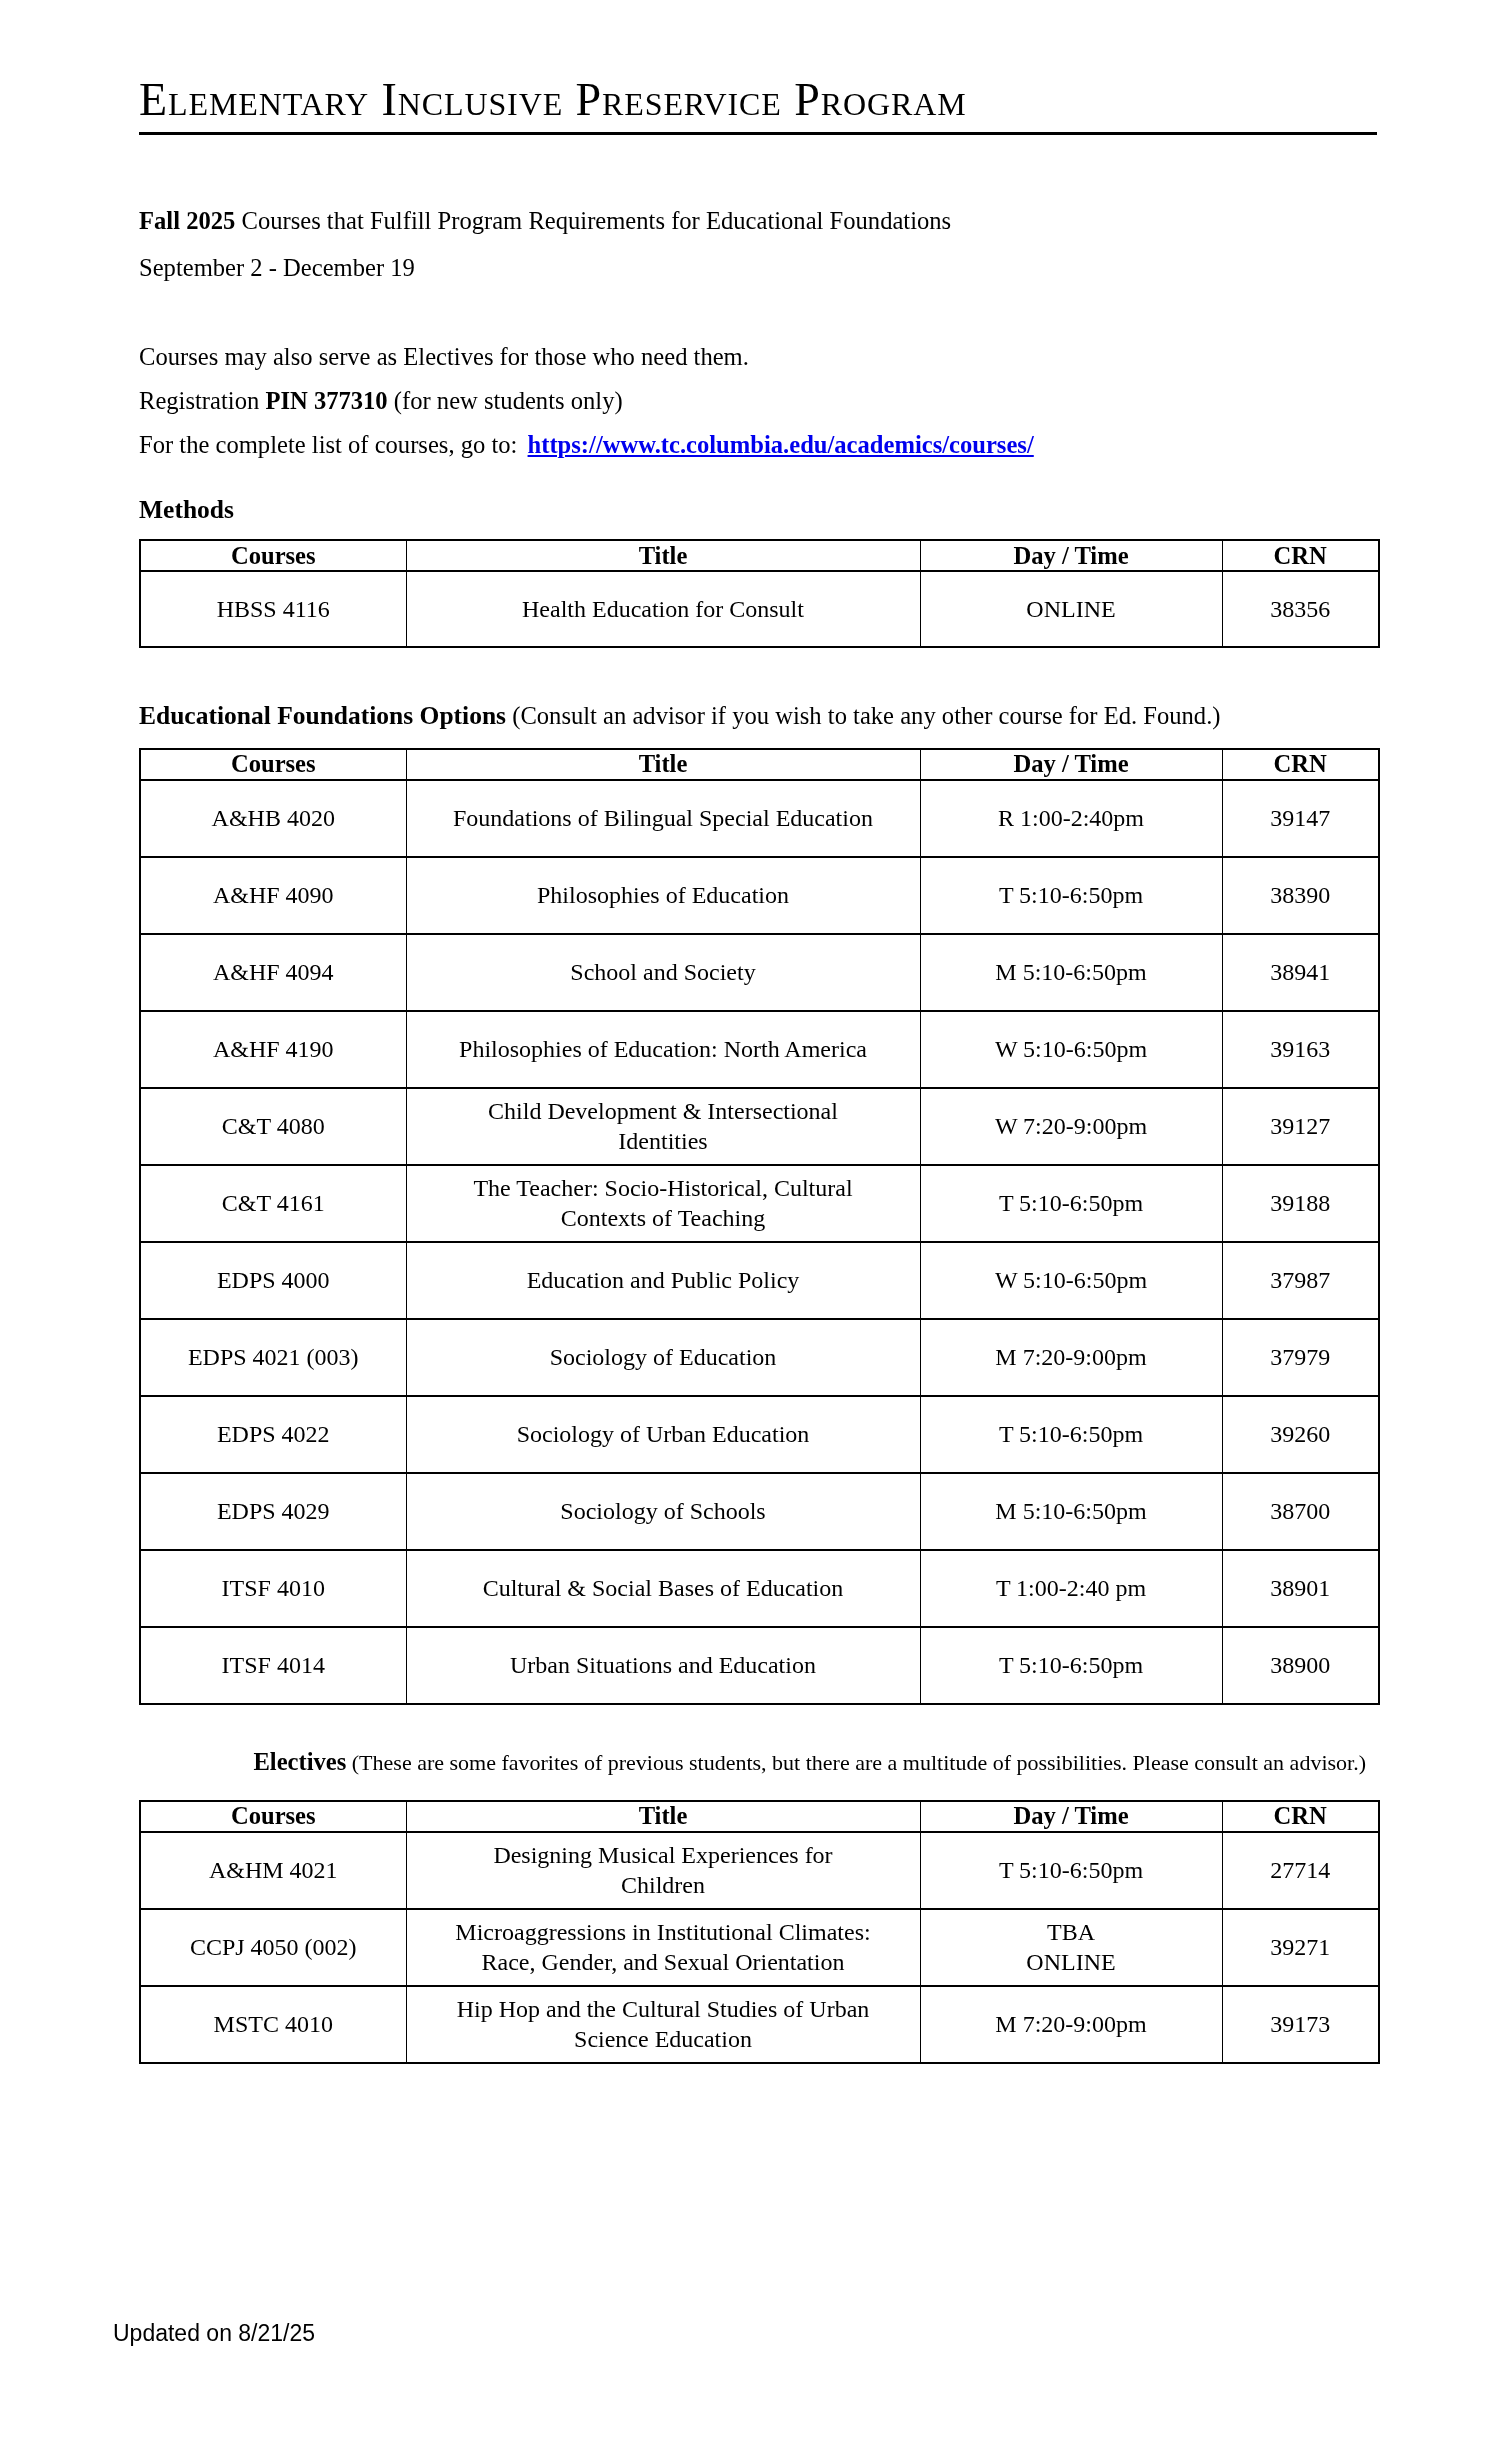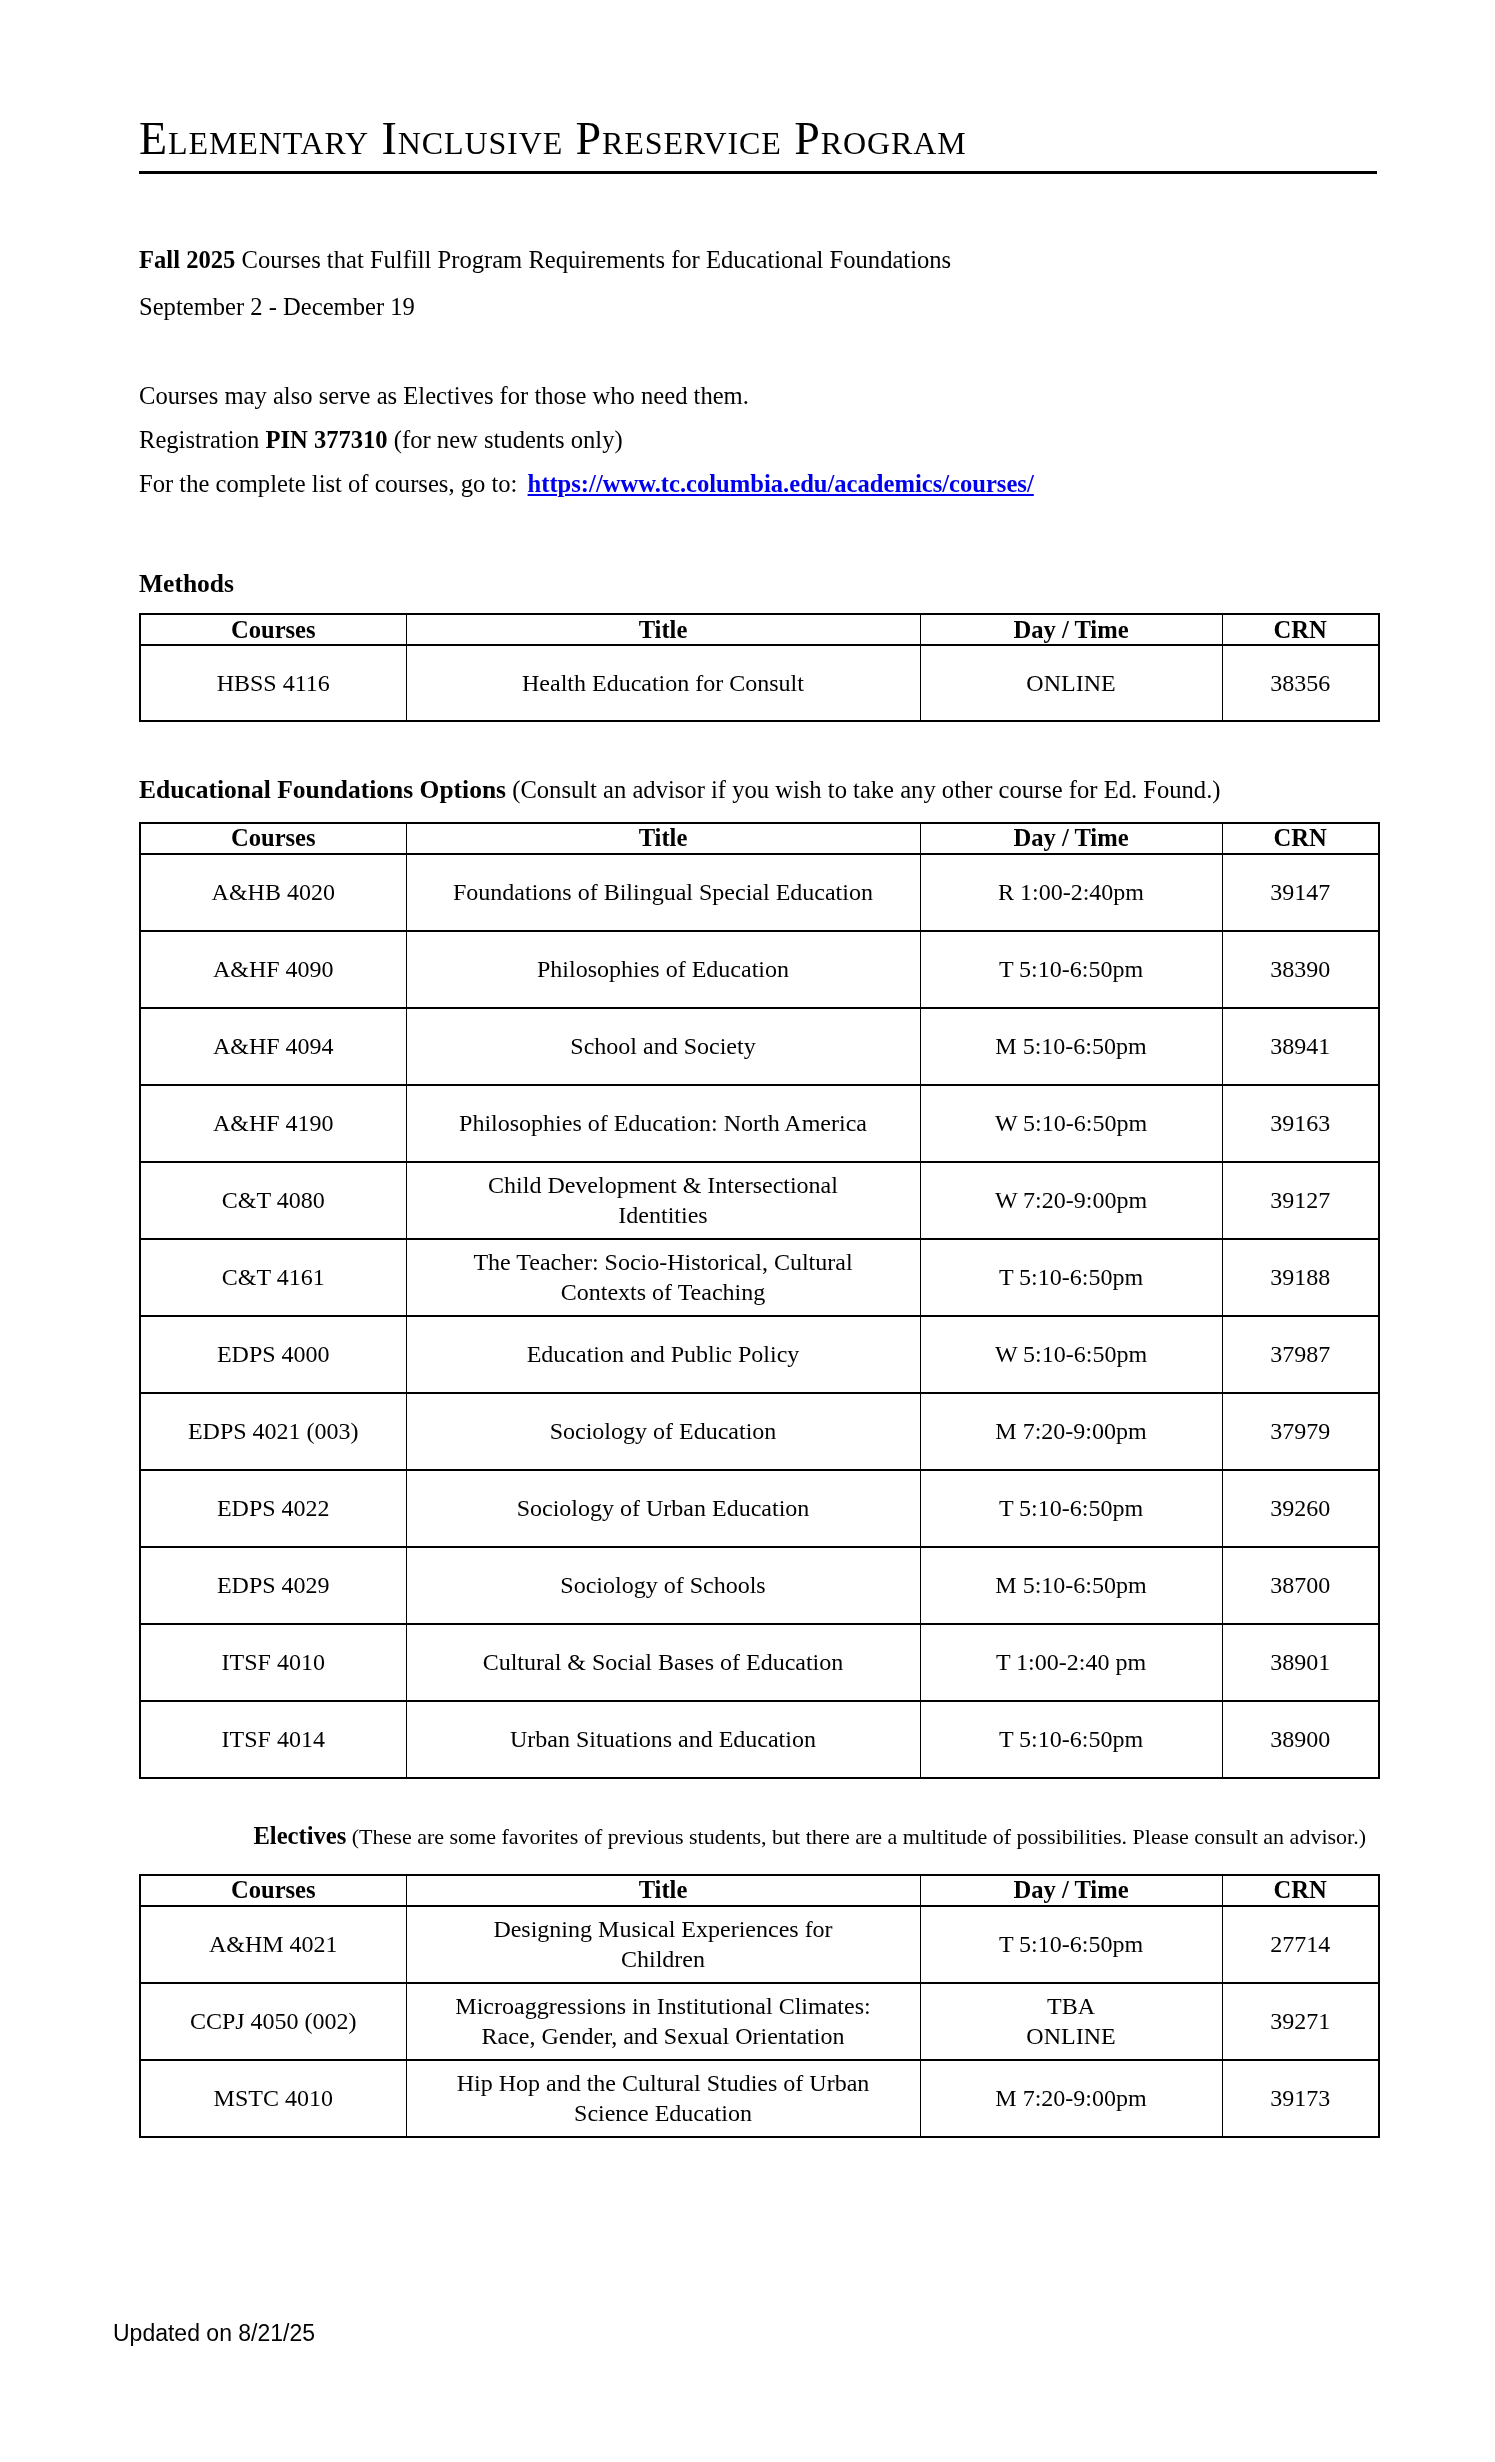--- a/index.html
+++ b/index.html
@@ -6,21 +6,21 @@
   body {
     width: 1495px; height: 2462px;
     font-family: "Liberation Serif", serif;
     color: #000000;
     position: relative;
     overflow: hidden;
   }
   .content { margin-left: 139px; width: 1238px; }
 
   .doc-title {
-    padding-top: 116px;
+    padding-top: 77px;
     font-size: 46px;
     line-height: 1.0;
     font-variant: small-caps;
     letter-spacing: 0.9px;
     padding-bottom: 8.8px;
     border-bottom: 3.5px solid #000;
   }
 
   .intro { margin-top: 62px; font-size: 24.6px; line-height: 47px; }
   .intro .b { font-weight: bold; }
@@ -28,21 +28,21 @@
   .info-block { margin-top: 44px; font-size: 24.6px; line-height: 44px; }
   .info-block .b { font-weight: bold; }
   .link {
     color: #0000EE;
     font-weight: bold;
     text-decoration: underline;
     margin-left: 4px;
     cursor: pointer;
   }
 
-  .section-heading { margin-top: 63px; font-size: 25.5px; font-weight: bold; line-height: 1.2; }
+  .section-heading { margin-top: 28px; font-size: 25.5px; font-weight: bold; line-height: 1.2; }
   .section-heading .plain { font-weight: normal; font-size: 24.6px; }
 
   .electives-heading {
     margin-top: 40px;
     font-size: 22px;
     font-weight: normal;
     line-height: 33px;
     width: 1227px;
     text-align: right;
   }

